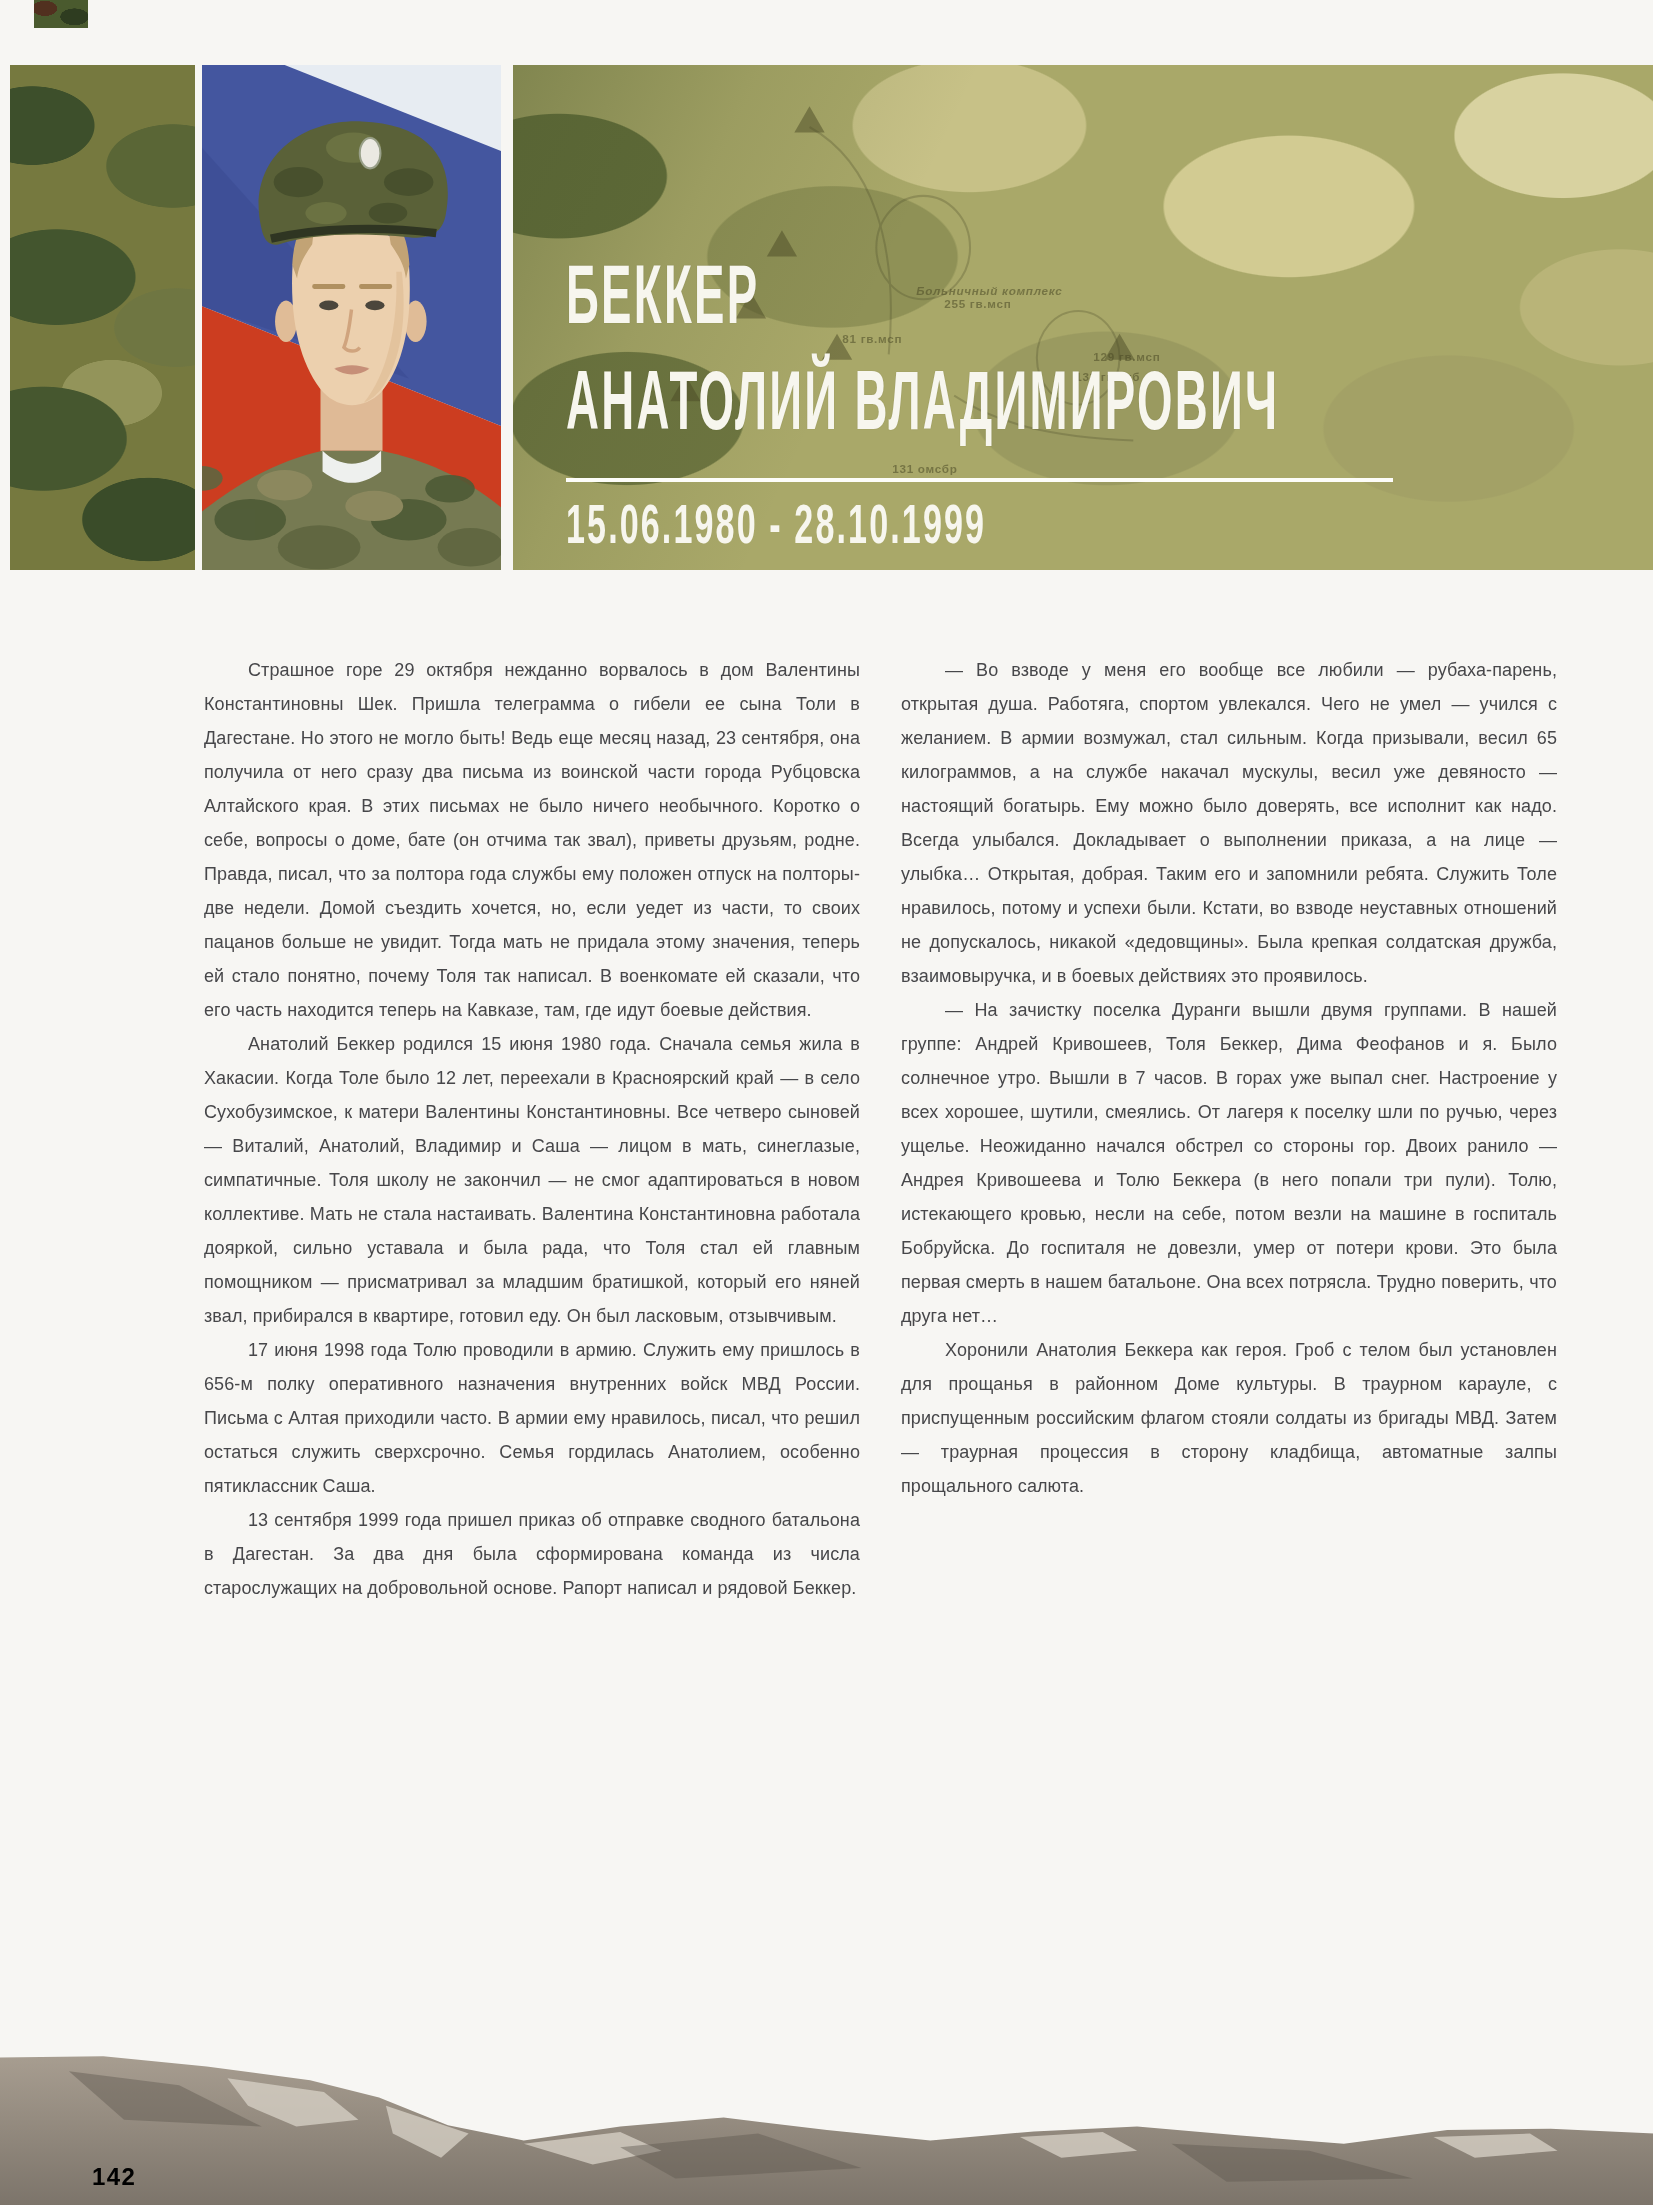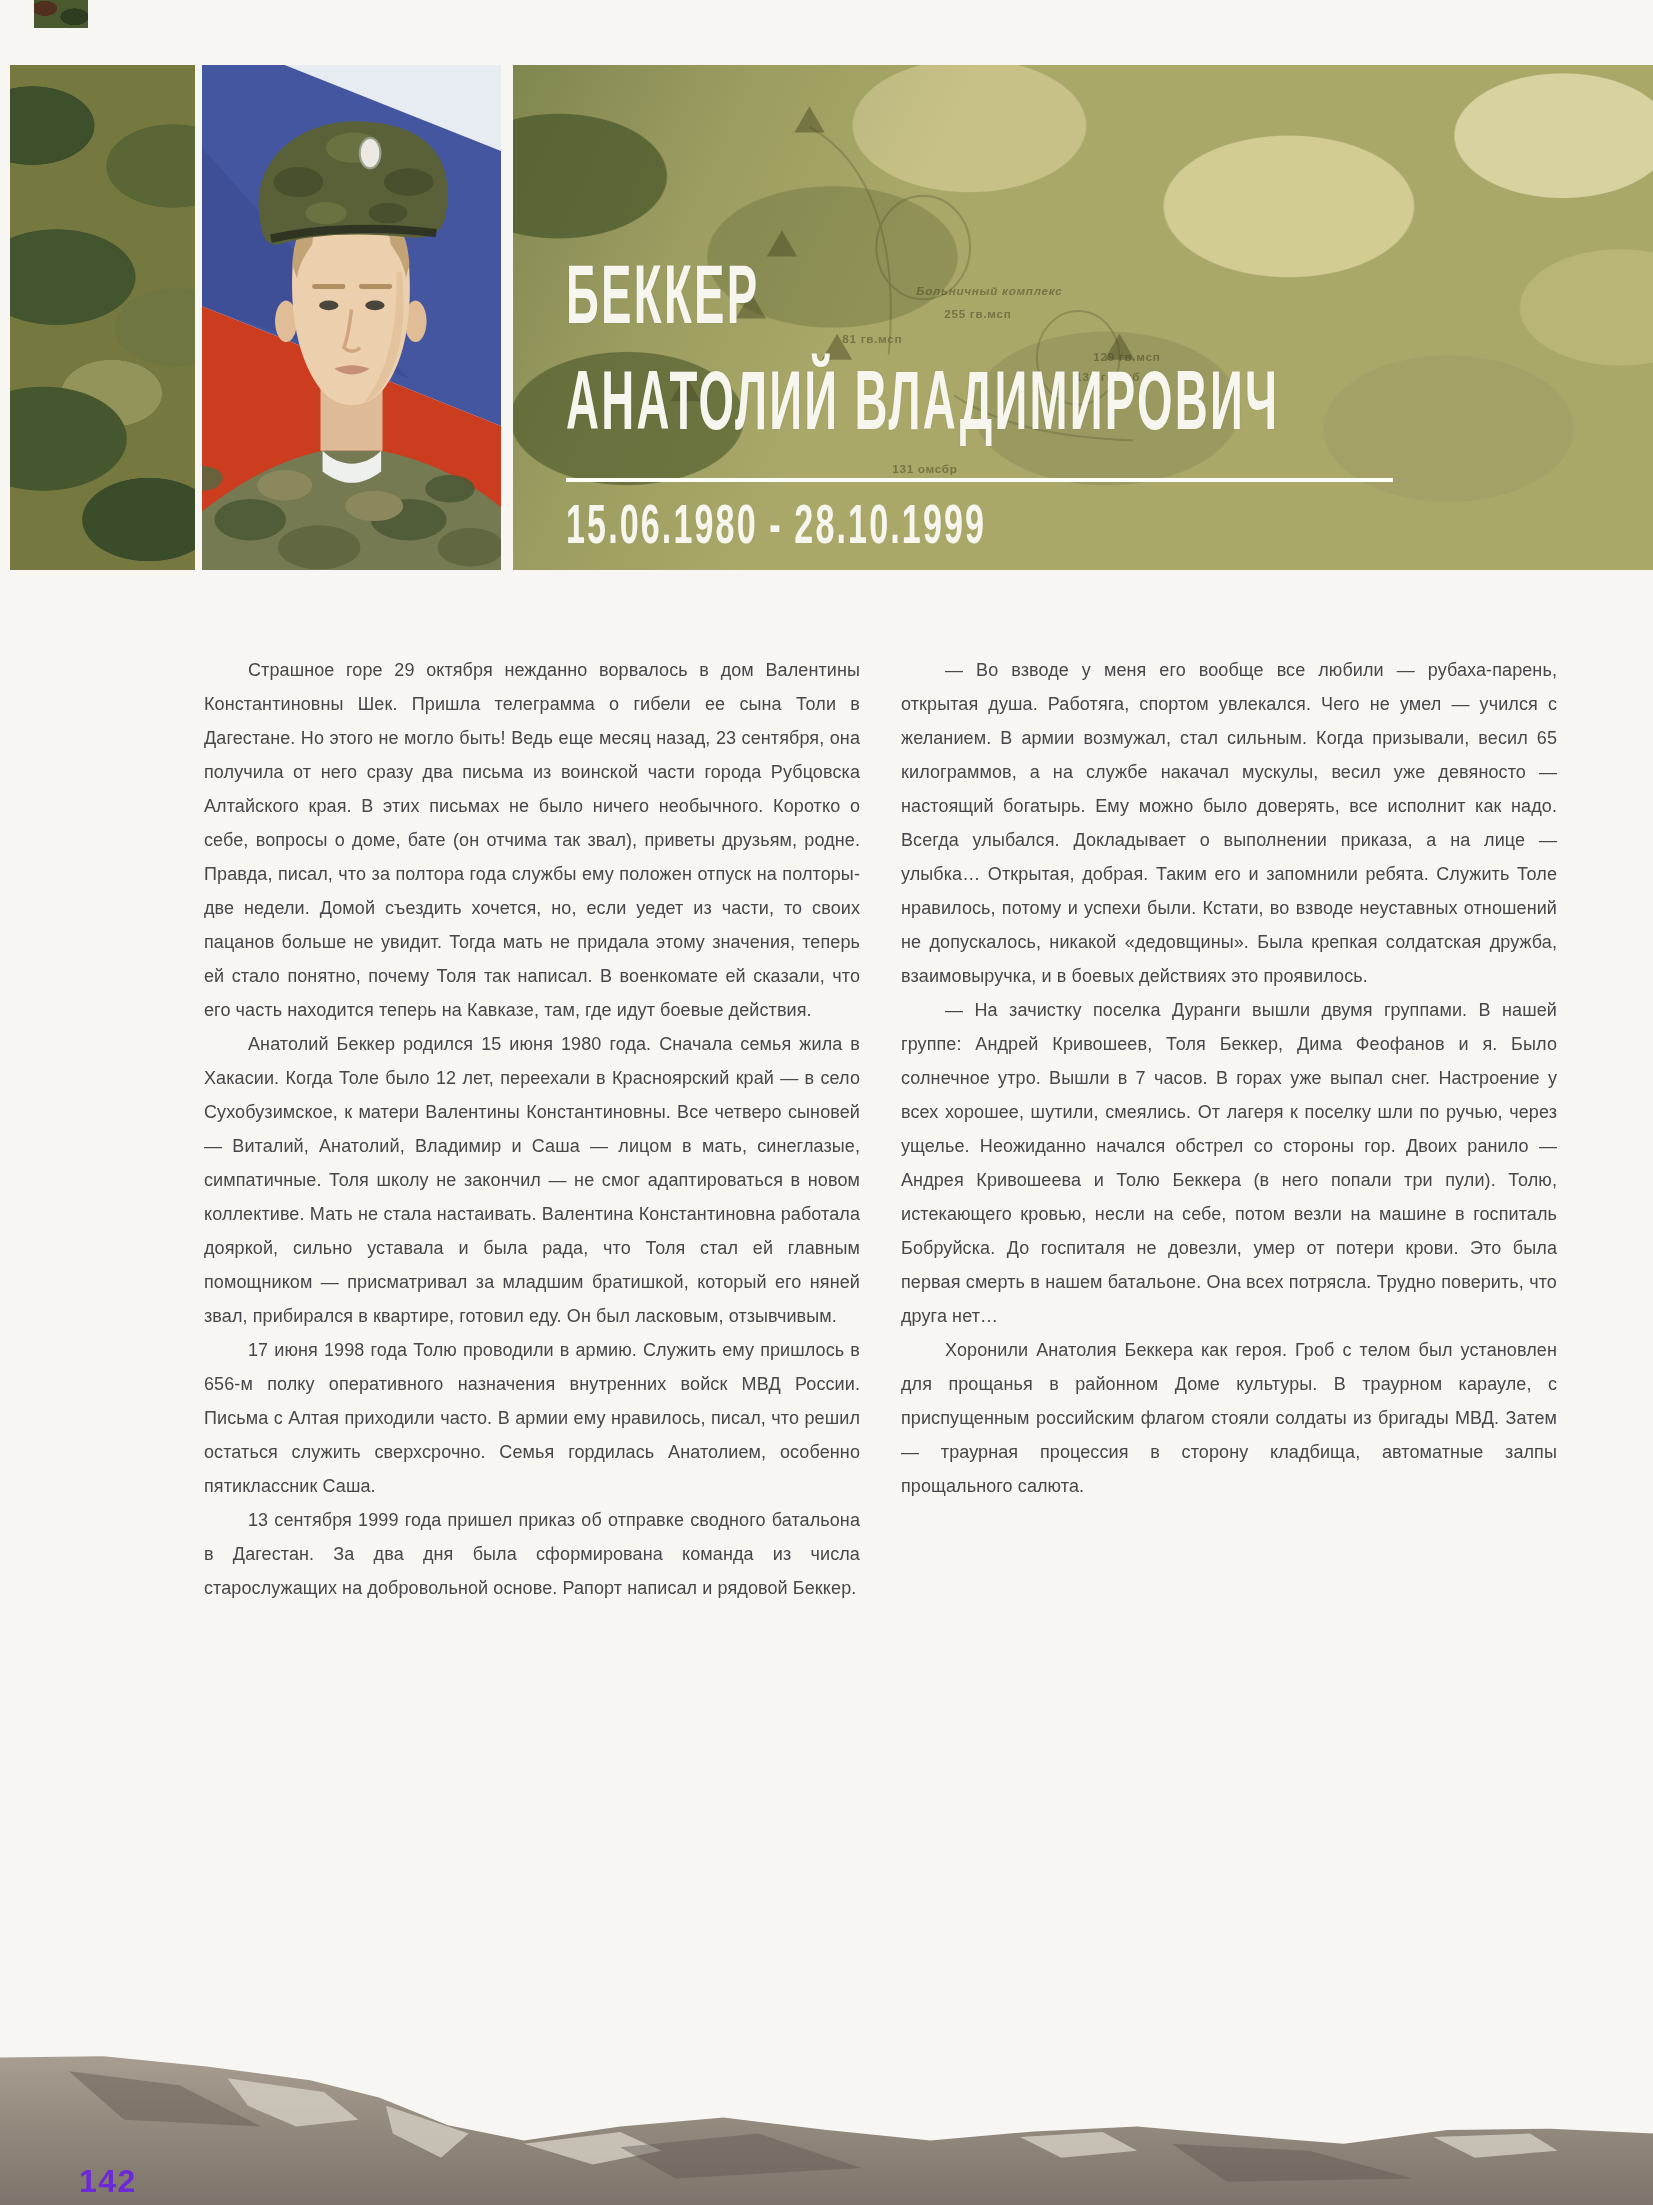--- a/index.html
+++ b/index.html
@@ -75,22 +75,22 @@
   .col p{
     margin:0;font-size:18px;line-height:34px;text-align:justify;text-indent:44px;
     letter-spacing:0.1px;
   }
   .col-left{left:204px;}
   .col-right{left:901px;}
 
   
   .mountains{position:absolute;left:0;top:2023px;width:1654px;height:183px;}
   .pagenum{
-    position:absolute;left:79px;top:2163px;font-size:32px;font-weight:bold;
-    color:#6d28d9;letter-spacing:1.4px;
+    position:absolute;left:92px;top:2163px;font-size:24px;font-weight:bold;
+    color:#000000;letter-spacing:1.4px;
   }
 </style>
 </head>
 <body>
 
 <div class="page">
 
   <div class="corner-camo"></div>
 
   <div class="band">
@@ -161,21 +161,21 @@
           <g fill="#4c4b26" opacity="0.5">
             <polygon points="430,60 452,98 408,98"></polygon>
             <polygon points="390,240 412,278 368,278"></polygon>
             <polygon points="345,330 367,368 323,368"></polygon>
             <polygon points="470,390 492,428 448,428"></polygon>
             <polygon points="250,450 272,488 228,488"></polygon>
             <polygon points="880,390 902,428 858,428"></polygon>
           </g>
         </svg>
         <span class="ml" style="left:403px;top:219px;font-style:italic;">Больничный комплекс</span>
-        <span class="ml" style="left:431px;top:242px;">255 гв.мсп</span>
+        <span class="ml" style="left:431px;top:232px;">255 гв.мсп</span>
         <span class="ml" style="left:329px;top:267px;">81 гв.мсп</span>
         <span class="ml" style="left:580px;top:285px;">129 гв.мсп</span>
         <span class="ml" style="left:562px;top:305px;">133 гв.отб</span>
         <span class="ml" style="left:379px;top:397px;">131 омсбр</span>
       </div>
 
       <h1 class="title-line t1">БЕККЕР</h1>
       <h1 class="title-line t2">АНАТОЛИЙ ВЛАДИМИРОВИЧ</h1>
       <div class="rule"></div>
       <div class="t3">15.06.1980 - 28.10.1999</div>

